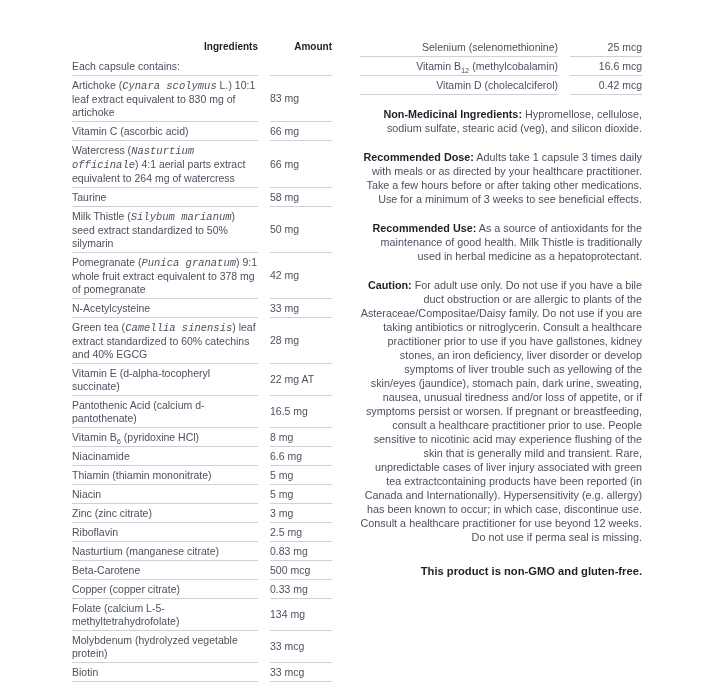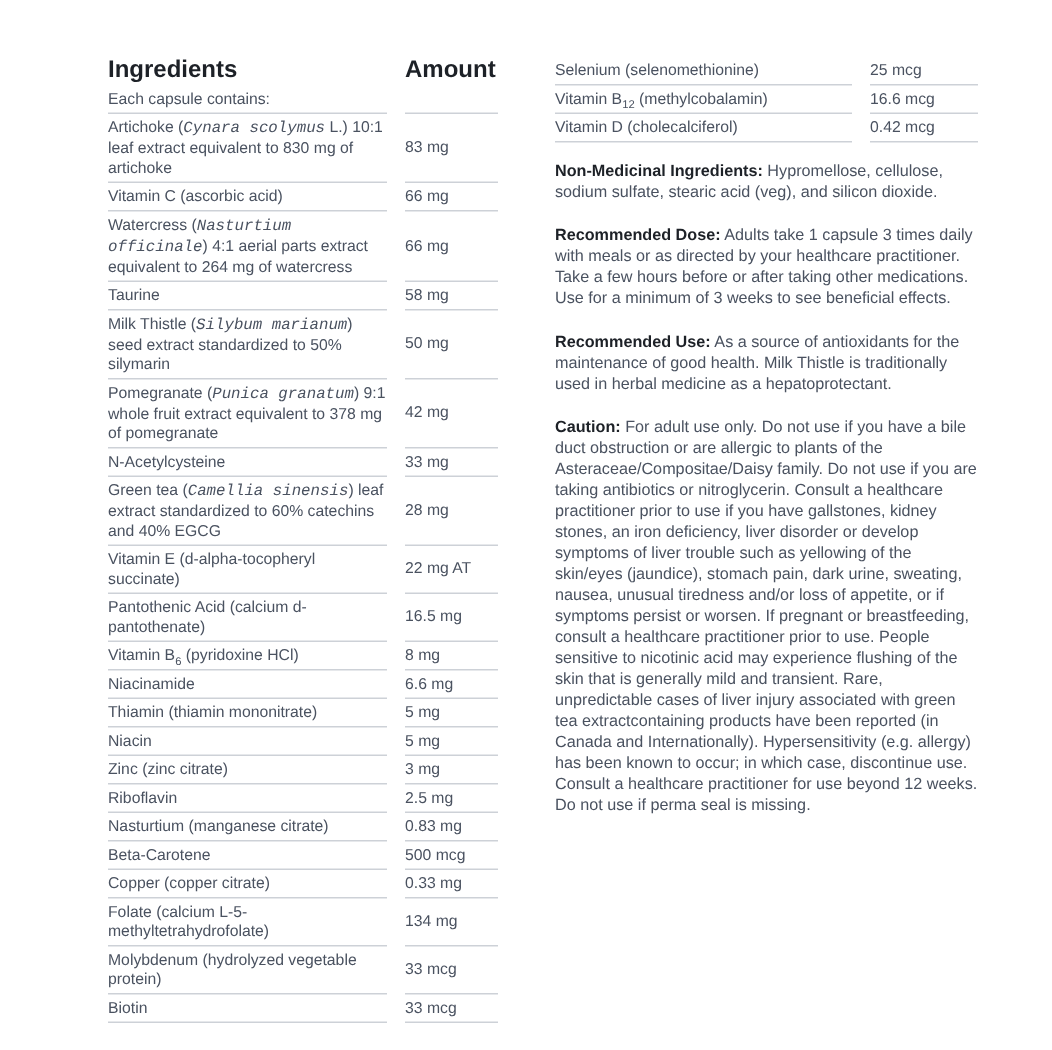--- a/index.html
+++ b/index.html
@@ -9,32 +9,32 @@
     background:#ffffff;
     font-family:"Liberation Sans","DejaVu Sans",sans-serif;
     color:#4a5260;
     box-sizing:border-box;
     overflow:hidden;
   }
   .col-left{
     position:absolute;left:72px;top:38px;width:260px;
   }
   .col-right{
-    position:absolute;left:370px;top:38px;width:282px;
+    position:absolute;left:360px;top:38px;width:282px;text-align:right;
   }
   table.facts{
     width:100%;
     border-collapse:collapse;
     table-layout:fixed;
     font-size:10.5px;
     line-height:13px;
   }
   table.facts th{
-    text-align:left;
-    font-size:16px;
+    text-align:right;
+    font-size:10px;
     font-weight:bold;
     color:#1d2127;
     padding:2px 0 4px 0;
     vertical-align:middle;
   }
   table.facts td{
     padding:2.5px 0;
     vertical-align:middle;
   }
   table.facts td.name{
@@ -217,16 +217,17 @@
             <td class="gap"></td>
             <td class="amt">0.42 mcg</td>
           </tr>
         </tbody>
     </table>
     <div class="paras" id="paragraphs">
         <p><b>Non-Medicinal Ingredients:</b><span> Hypromellose, cellulose, sodium sulfate, stearic acid (veg), and silicon dioxide.</span></p>
         <p><b>Recommended Dose:</b><span> Adults take 1 capsule 3 times daily with meals or as directed by your healthcare practitioner. Take a few hours before or after taking other medications. Use for a minimum of 3 weeks to see beneficial effects.</span></p>
         <p><b>Recommended Use:</b><span> As a source of antioxidants for the maintenance of good health. Milk Thistle is traditionally used in herbal medicine as a hepatoprotectant.</span></p>
         <p><b>Caution:</b><span> For adult use only. Do not use if you have a bile duct obstruction or are allergic to plants of the Asteraceae/Compositae/Daisy family. Do not use if you are taking antibiotics or nitroglycerin. Consult a healthcare practitioner prior to use if you have gallstones, kidney stones, an iron deficiency, liver disorder or develop symptoms of liver trouble such as yellowing of the skin/eyes (jaundice), stomach pain, dark urine, sweating, nausea, unusual tiredness and/or loss of appetite, or if symptoms persist or worsen. If pregnant or breastfeeding, consult a healthcare practitioner prior to use. People sensitive to nicotinic acid may experience flushing of the skin that is generally mild and transient. Rare, unpredictable cases of liver injury associated with green tea extractcontaining products have been reported (in Canada and Internationally). Hypersensitivity (e.g. allergy) has been known to occur; in which case, discontinue use. Consult a healthcare practitioner for use beyond 12 weeks. Do not use if perma seal is missing.</span></p>
+        <p class="final"><b>This product is non-GMO and gluten-free.</b><span></span></p>
       </div>
   </div>
 
 </div>
 
 </body></html>

